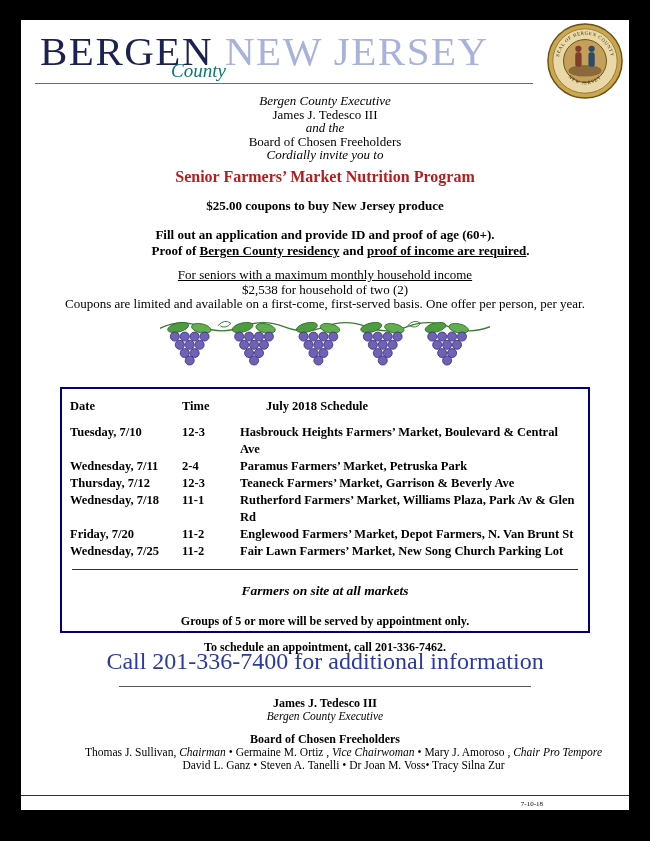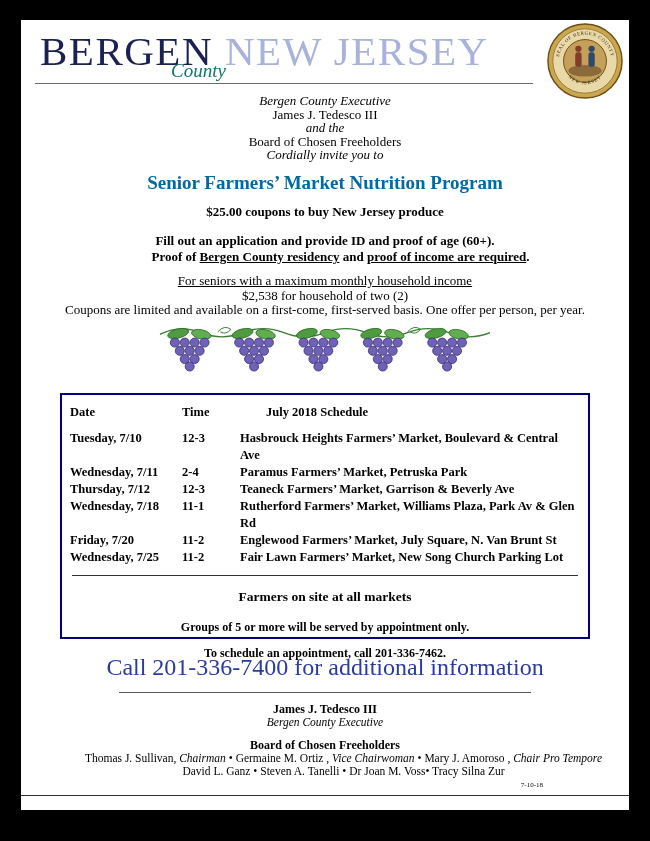--- a/index.html
+++ b/index.html
@@ -12,56 +12,56 @@
   .brand{height:62px;white-space:nowrap;}
   .brand .bergen{font-size:41px;line-height:62px;letter-spacing:1.5px;color:#1b2150;}
   .brand .nj{font-size:41px;line-height:62px;letter-spacing:1.5px;color:#a8b2da;margin-left:12px;}
   .brand .county{position:absolute;left:150px;top:40px;font-style:italic;font-size:19px;color:#0f766e;}
   .brand-rule{position:absolute;left:14px;top:63px;width:498px;border-top:1px solid #6a6a6a;}
   .seal{position:absolute;right:5px;top:2px;}
 
   
   .intro{text-align:center;margin-top:6px;font-size:13px;line-height:13.5px;}
   .intro .it{font-style:italic;}
-  .program-title{color:#0369a1;font-size:19px;font-weight:bold;margin-top:9px;line-height:24px;}
+  .program-title{color:#b91c1c;font-size:16px;font-weight:bold;margin-top:3px;line-height:24px;}
   .subtitle{font-weight:bold;margin-top:10px;}
   .req1{font-weight:bold;margin-top:15px;line-height:16px;}
   .req2{font-weight:bold;line-height:16px;padding-left:31px;}
   .u{text-decoration:underline;}
   .income-head{text-decoration:underline;margin-top:9px;line-height:14.5px;}
   .income{line-height:14.5px;}
   .avail-note{}
 
   
   .grapes-wrap{text-align:center;margin-top:6px;height:58px;}
 
   
   .sched-box{width:530px;margin:12px auto 0;border:2px solid #00007d;
              padding:10px 8px 0;box-sizing:border-box;height:246px;
              font-weight:bold;font-size:12.5px;}
   .sg{display:grid;grid-template-columns:112px 58px 1fr;}
   .sg-head{margin-bottom:10px;}
   .sg-head .sched-title{padding-left:26px;}
   .sg-rows div{line-height:17px;}
   .sched-divider{border:none;border-top:1px solid #333;margin:9px 2px 0;}
-  .box-note1{text-align:center;font-size:13.5px;margin-top:13px;}
+  .box-note1{font-style:italic;text-align:center;font-size:13.5px;margin-top:13px;}
   .box-note2{text-align:center;font-size:12px;margin-top:15px;}
   .box-note3{text-align:center;font-size:12px;margin-top:11px;}
 
   
   .cta{text-align:center;color:#2b3aa0;font-size:24px;margin-top:15px;line-height:27px;}
   .cta-rule{width:412px;margin:11px auto 0;border:none;border-top:1px solid #555;}
   .footer{text-align:center;margin-top:9px;font-size:12px;}
   .f-name{font-weight:bold;line-height:14px;}
   .f-title{font-style:italic;font-size:11.5px;line-height:13px;}
   .f-board{font-weight:bold;margin-top:9px;line-height:14px;}
   .f-line{font-size:11.5px;line-height:13.5px;padding-left:37px;}
   .f-line .it{font-style:italic;}
   .bottom-rule{position:absolute;left:0;right:0;bottom:14px;border-top:1px solid #333;}
-  .rev{position:absolute;right:86px;bottom:20px;font-size:7px;line-height:9px;}
+  .rev{position:absolute;right:86px;bottom:1px;font-size:7px;line-height:9px;}
 </style>
 </head>
 <body>
 
 <div class="page">
   <div class="inner">
 
     <div class="header">
       <div class="brand">
         <span class="bergen">BERGEN</span><span class="nj">NEW JERSEY</span>
@@ -157,21 +157,21 @@
         <div>Thursday, 7/12</div>
         <div>12-3</div>
         <div>Teaneck Farmers’ Market, Garrison &amp; Beverly Ave</div>
 
         <div>Wednesday, 7/18</div>
         <div>11-1</div>
         <div>Rutherford Farmers’ Market, Williams Plaza, Park Av &amp; Glen Rd</div>
 
         <div>Friday, 7/20</div>
         <div>11-2</div>
-        <div>Englewood Farmers’ Market, July Square, N. Van Brunt St</div>
+        <div>Englewood Farmers’ Market, Depot Farmers, N. Van Brunt St</div>
 
         <div>Wednesday, 7/25</div>
         <div>11-2</div>
         <div>Fair Lawn Farmers’ Market, New Song Church Parking Lot</div>
       </div>
 
       <hr class="sched-divider">
 
       <div class="box-note1">Farmers on site at all markets</div>
       <div class="box-note2">Groups of 5 or more will be served by appointment only.</div>

